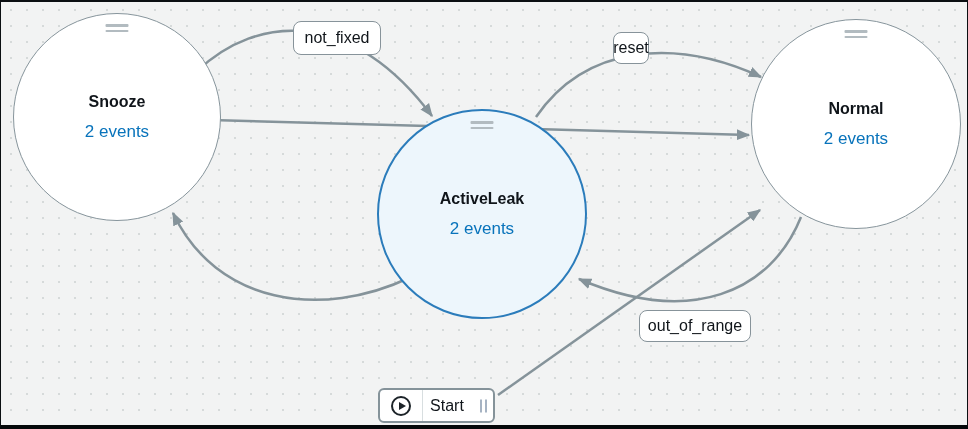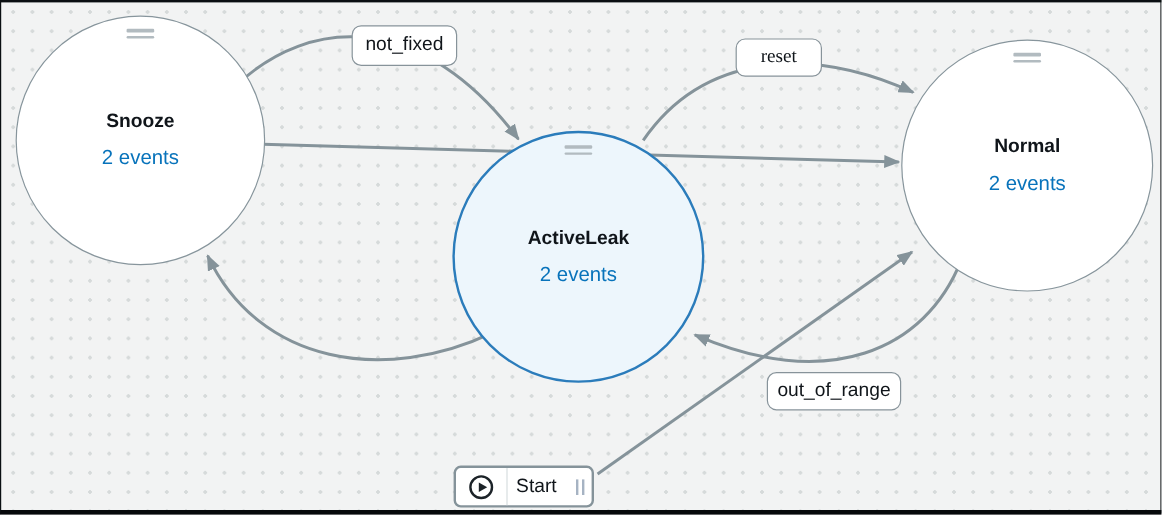--- a/index.html
+++ b/index.html
@@ -81,32 +81,32 @@
 
   <div class="state-node active" style="left:376px;top:107px;width:210px;height:210px;text-align:right;">
     <span class="drag-handle">
         <i></i>
         <i></i>
       </span>
     <div class="state-title">ActiveLeak</div>
     <a class="state-events">2 events</a>
   </div>
 
-  <div class="state-node" style="left:750px;top:31px;width:210px;height:210px;">
+  <div class="state-node" style="left:750px;top:17px;width:210px;height:210px;">
     <span class="drag-handle">
         <i></i>
         <i></i>
       </span>
     <div class="state-title">Normal</div>
     <a class="state-events">2 events</a>
   </div>
 
   <div class="edge-label" style="left:292px;top:19px;width:88px;height:34px;">not_fixed</div>
 
-  <div class="edge-label" style="left:612px;top:30px;width:72px;height:32px;font-family:Liberation Serif, serif;">reset</div>
+  <div class="edge-label" style="left:612px;top:30px;width:36px;height:32px;">reset</div>
 
 
   <div class="edge-label" style="left:638px;top:308px;width:112px;height:32px;">out_of_range</div>
 
   <div class="start-node" style="left:377px;top:386px;width:117px;height:35px;">
     <span class="start-icon-wrap">
       <span class="play-circle"></span>
     </span>
     <span class="start-text">Start</span>
     <span class="start-grip">

